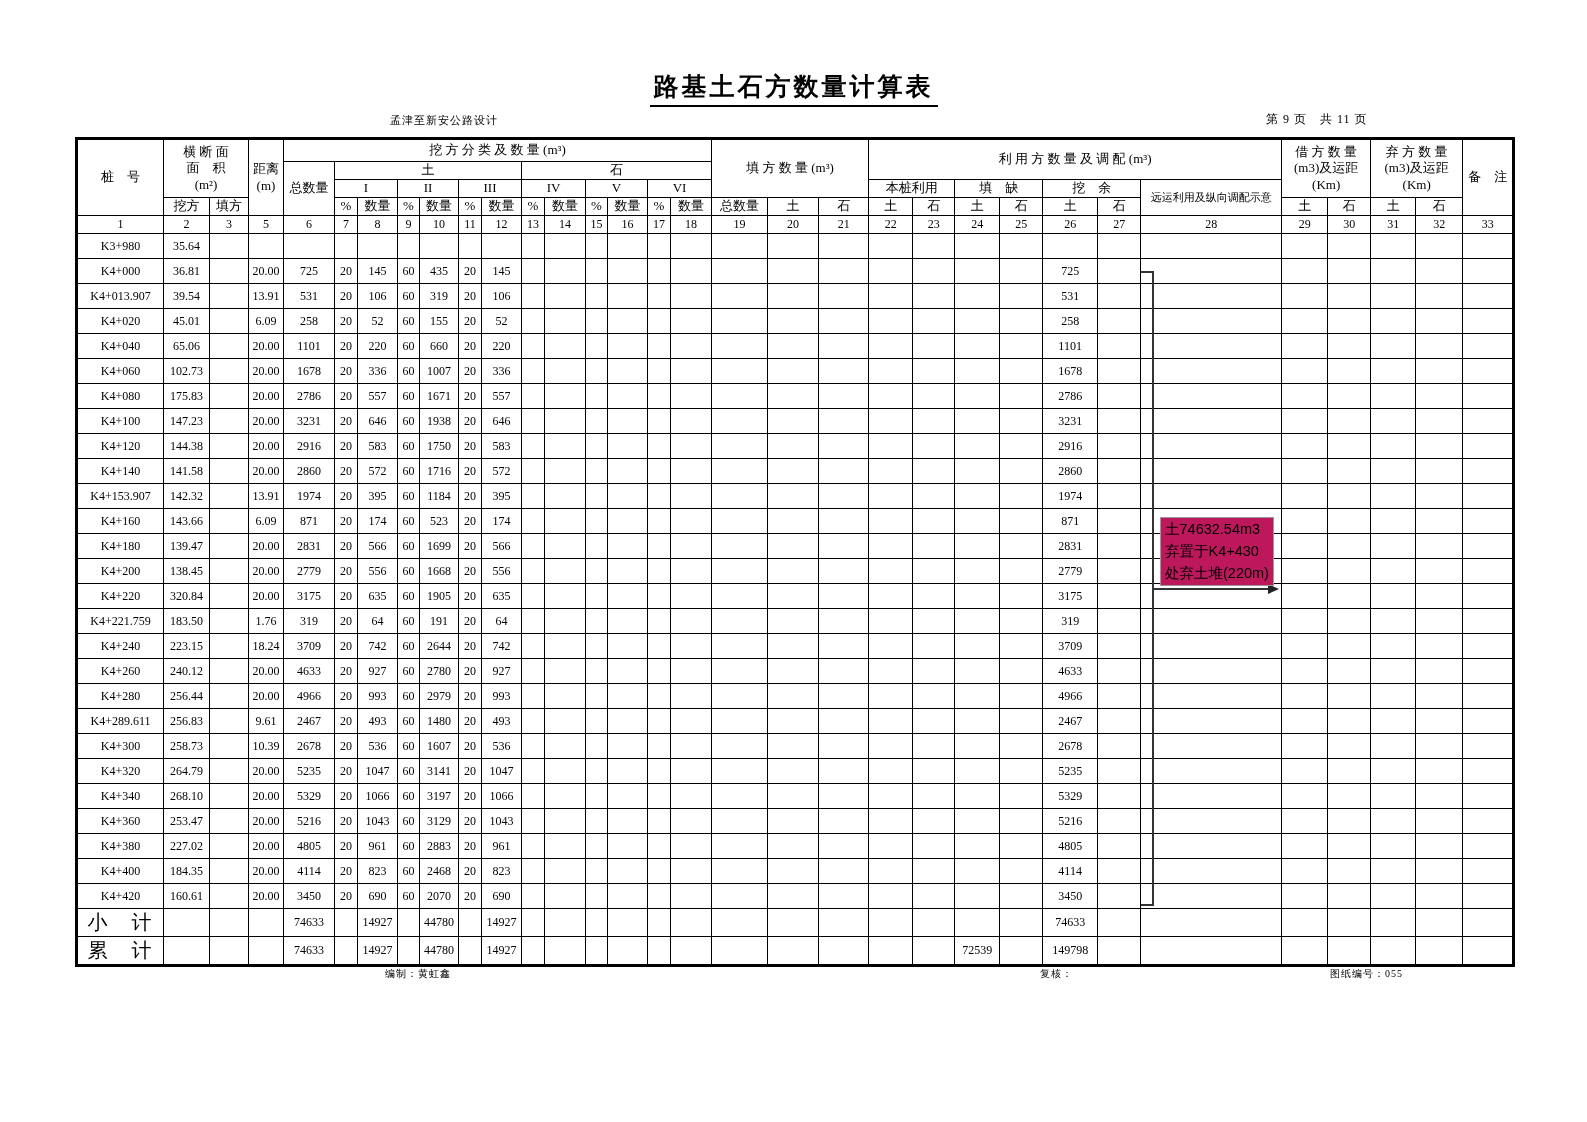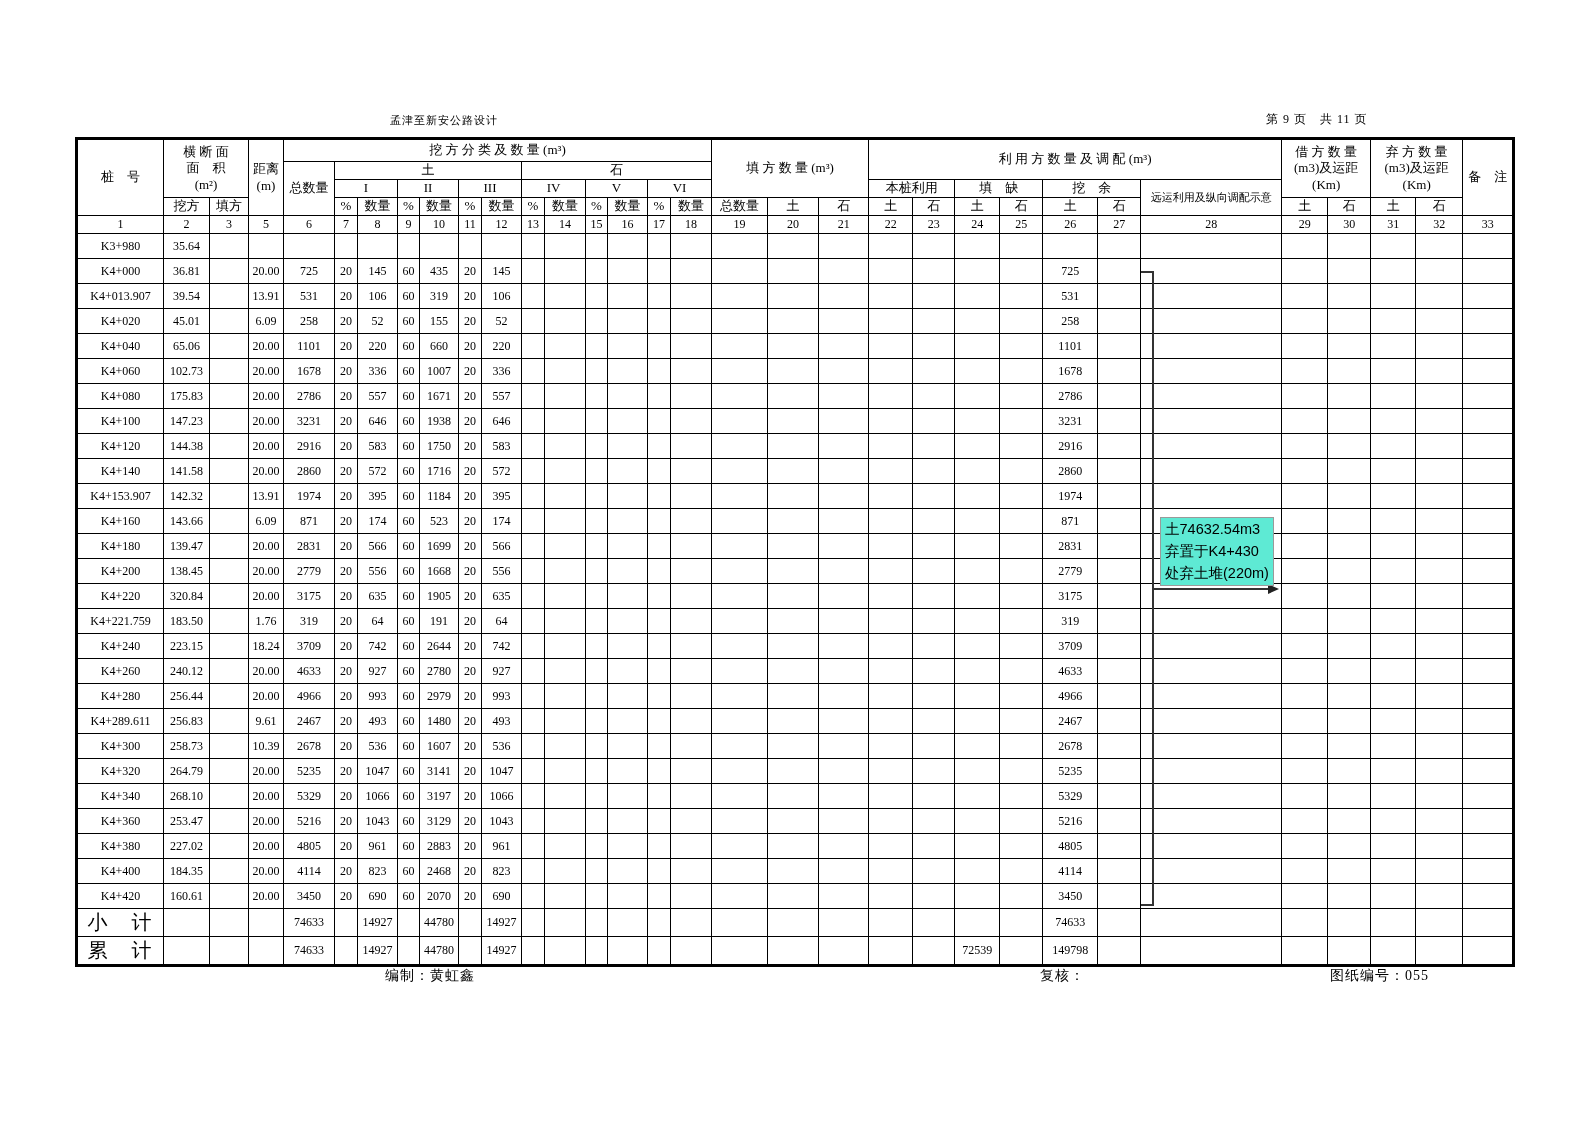--- a/index.html
+++ b/index.html
@@ -44,35 +44,36 @@
   .brk-v { left:1152px; top:271px; width:2px; height:635px; }
   .brk-t { left:1141px; top:271px; width:12px; height:2px; }
   .brk-b { left:1141px; top:904px; width:12px; height:2px; }
   .arr-l { left:1153px; top:588px; width:116px; height:2px; }
   .arr-h {
     position:absolute; left:1268px; top:584px; width:0; height:0; background:transparent;
     border-left:11px solid #222; border-top:5px solid transparent; border-bottom:5px solid transparent;
   }
   .note-box {
     position:absolute; left:1160px; top:517px; width:114px; height:69px;
-    background:#5eead4; border:1px solid #9a9a9a;
+    background:#be185d; border:1px solid #9a9a9a;
     font-family:"Liberation Sans","DejaVu Sans",sans-serif;
     font-size:14.5px; line-height:22px; text-align:left; padding:0 4px;
     white-space:nowrap;
   }
-  .footer-item { position:absolute; font-size:14px; letter-spacing:1px; }
+  .footer-item { position:absolute; font-size:10px; letter-spacing:1px; }
   .f-prepared { left:385px; top:967px; }
   .f-checked  { left:1040px; top:967px; }
   .f-drawing  { left:1330px; top:967px; }
 </style>
 </head>
 <body>
 
 <div class="page">
 
+  <div class="title">路基土石方数量计算表</div>
   <div class="subtitle">孟津至新安公路设计</div>
   <div class="pageinfo">第 9 页　共 11 页</div>
 
   <table class="main">
     <colgroup>
       <col style="width:87px">
         <col style="width:46px">
         <col style="width:39px">
         <col style="width:35px">
       <col style="width:51px">

